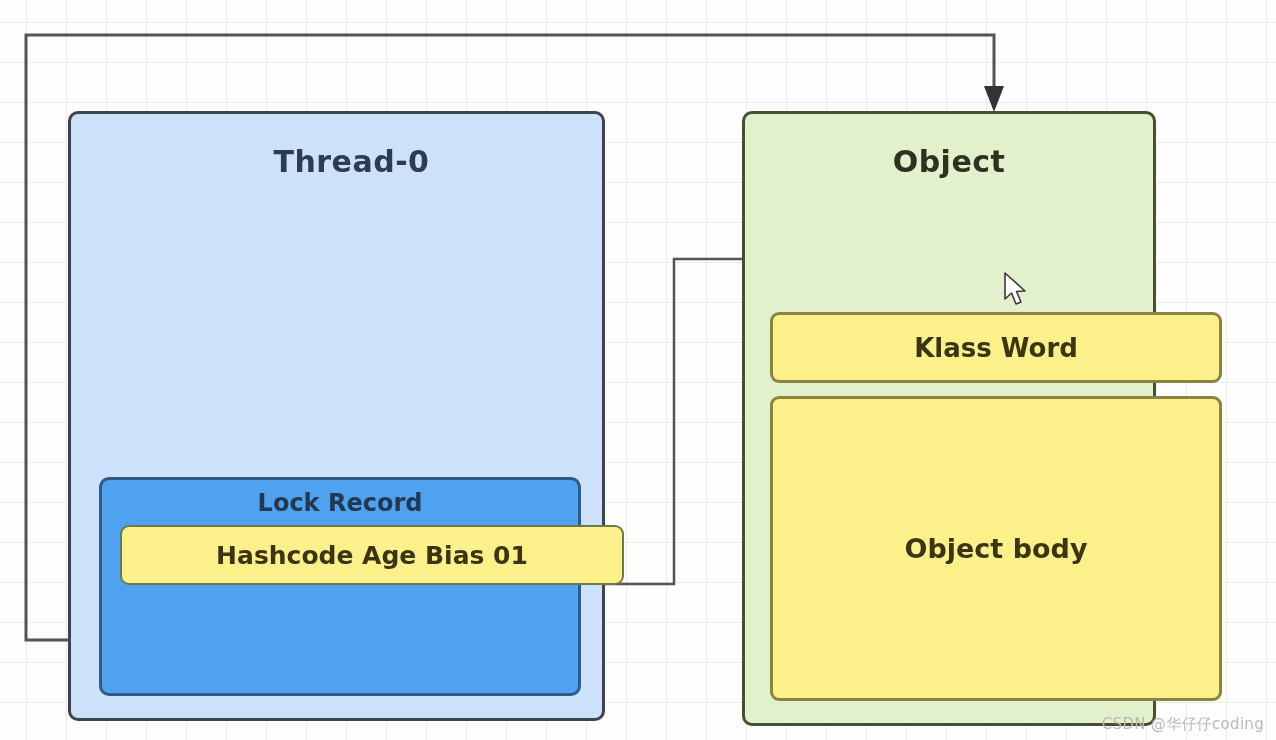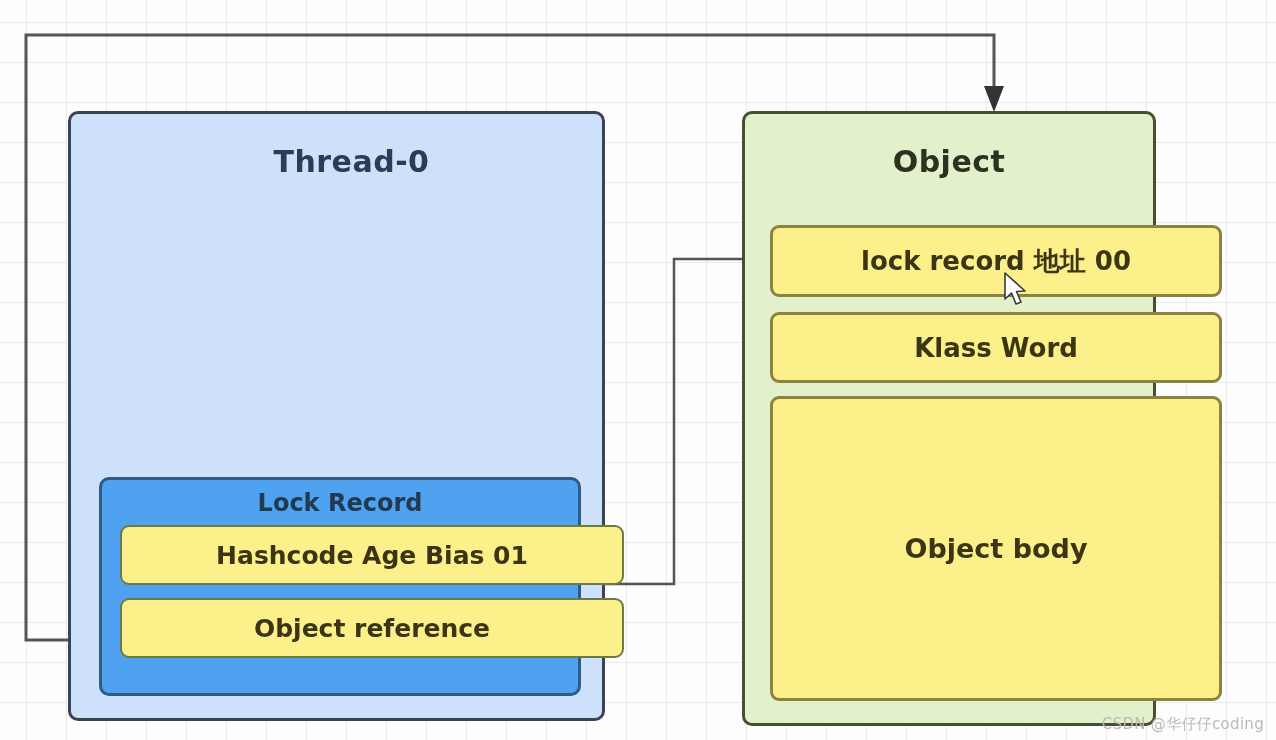--- a/index.html
+++ b/index.html
@@ -156,28 +156,26 @@
   </svg>
 
   <div class="panel" id="thread-panel">
     <div class="panel-title" id="thread-title">Thread-0</div>
 
     <div id="lock-record">
       <div id="lock-record-title">Lock Record</div>
 
       <div class="cell in-lock" id="cell-hashcode">Hashcode Age Bias 01</div>
 
-      <div class="cell in-lock" id="cell-objref">Object reference</div>
     </div>
   </div>
 
   <div class="panel" id="object-panel">
     <div class="panel-title" id="object-title">Object</div>
 
-    <div class="cell in-object" id="cell-lockrecord">lock record 地址 00</div>
 
     <div class="cell in-object" id="cell-klassword">Klass Word</div>
 
     <div class="cell in-object" id="cell-objectbody">Object body</div>
   </div>
 
   <svg id="mouse-cursor" viewBox="0 0 26 36" xmlns="http://www.w3.org/2000/svg">
     <path d="M 2 1 L 2 27 L 8.5 21 L 13 32 L 18 30 L 13.5 19.5 L 22 19 Z" fill="#ffffff" stroke="#3a3a3a" stroke-width="1.6" stroke-linejoin="round"></path>
   </svg>
 

